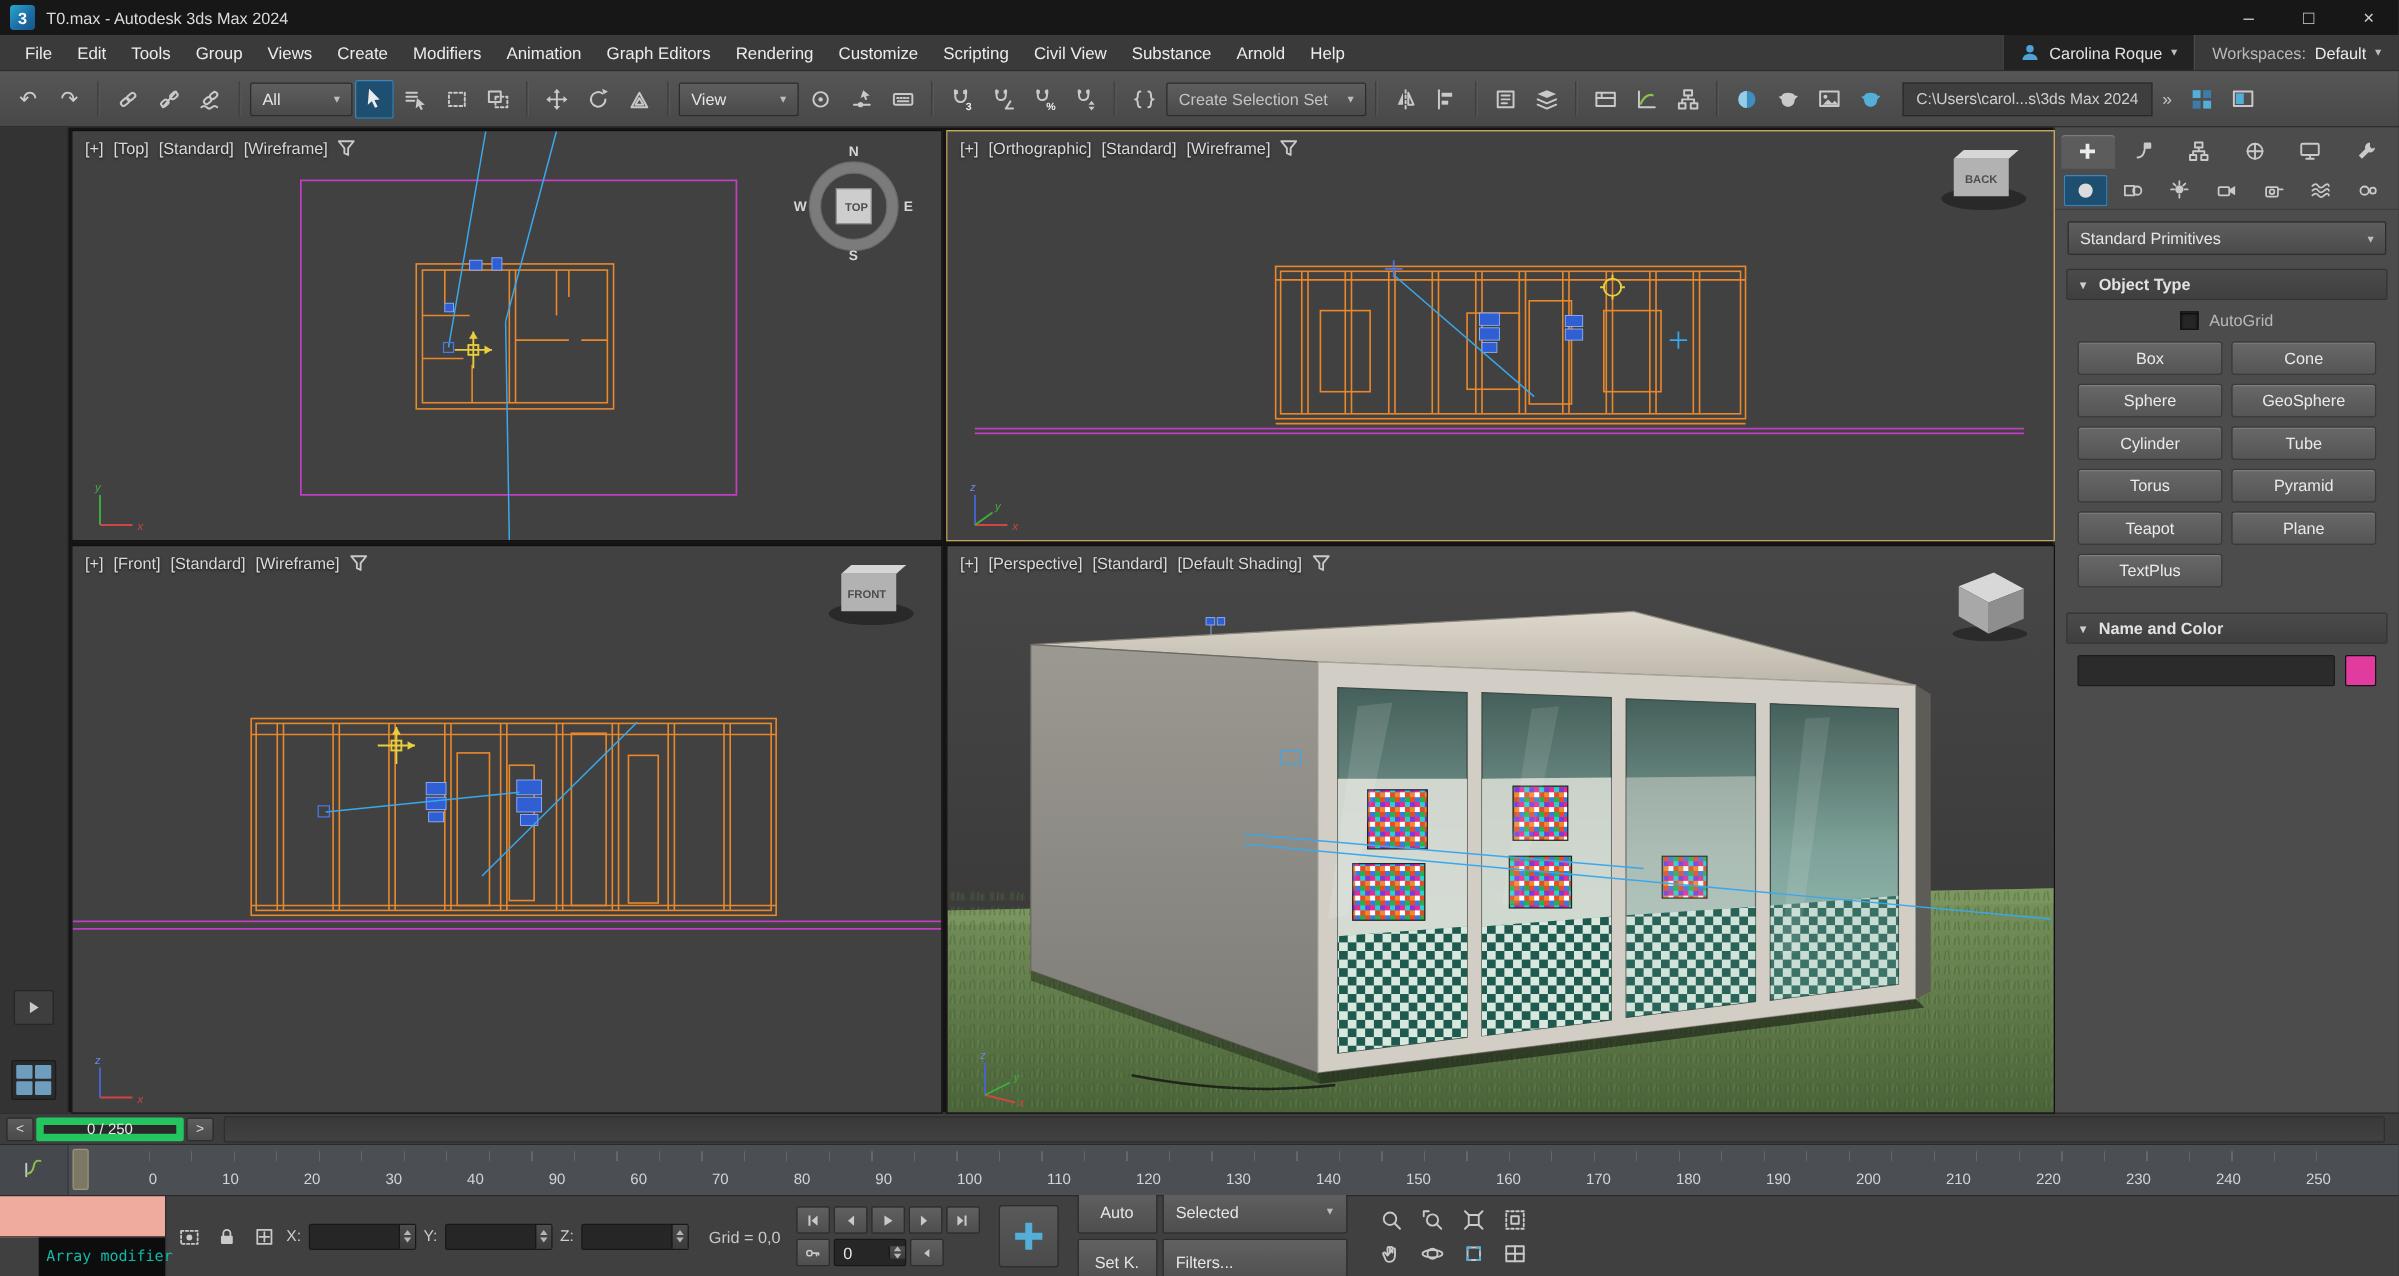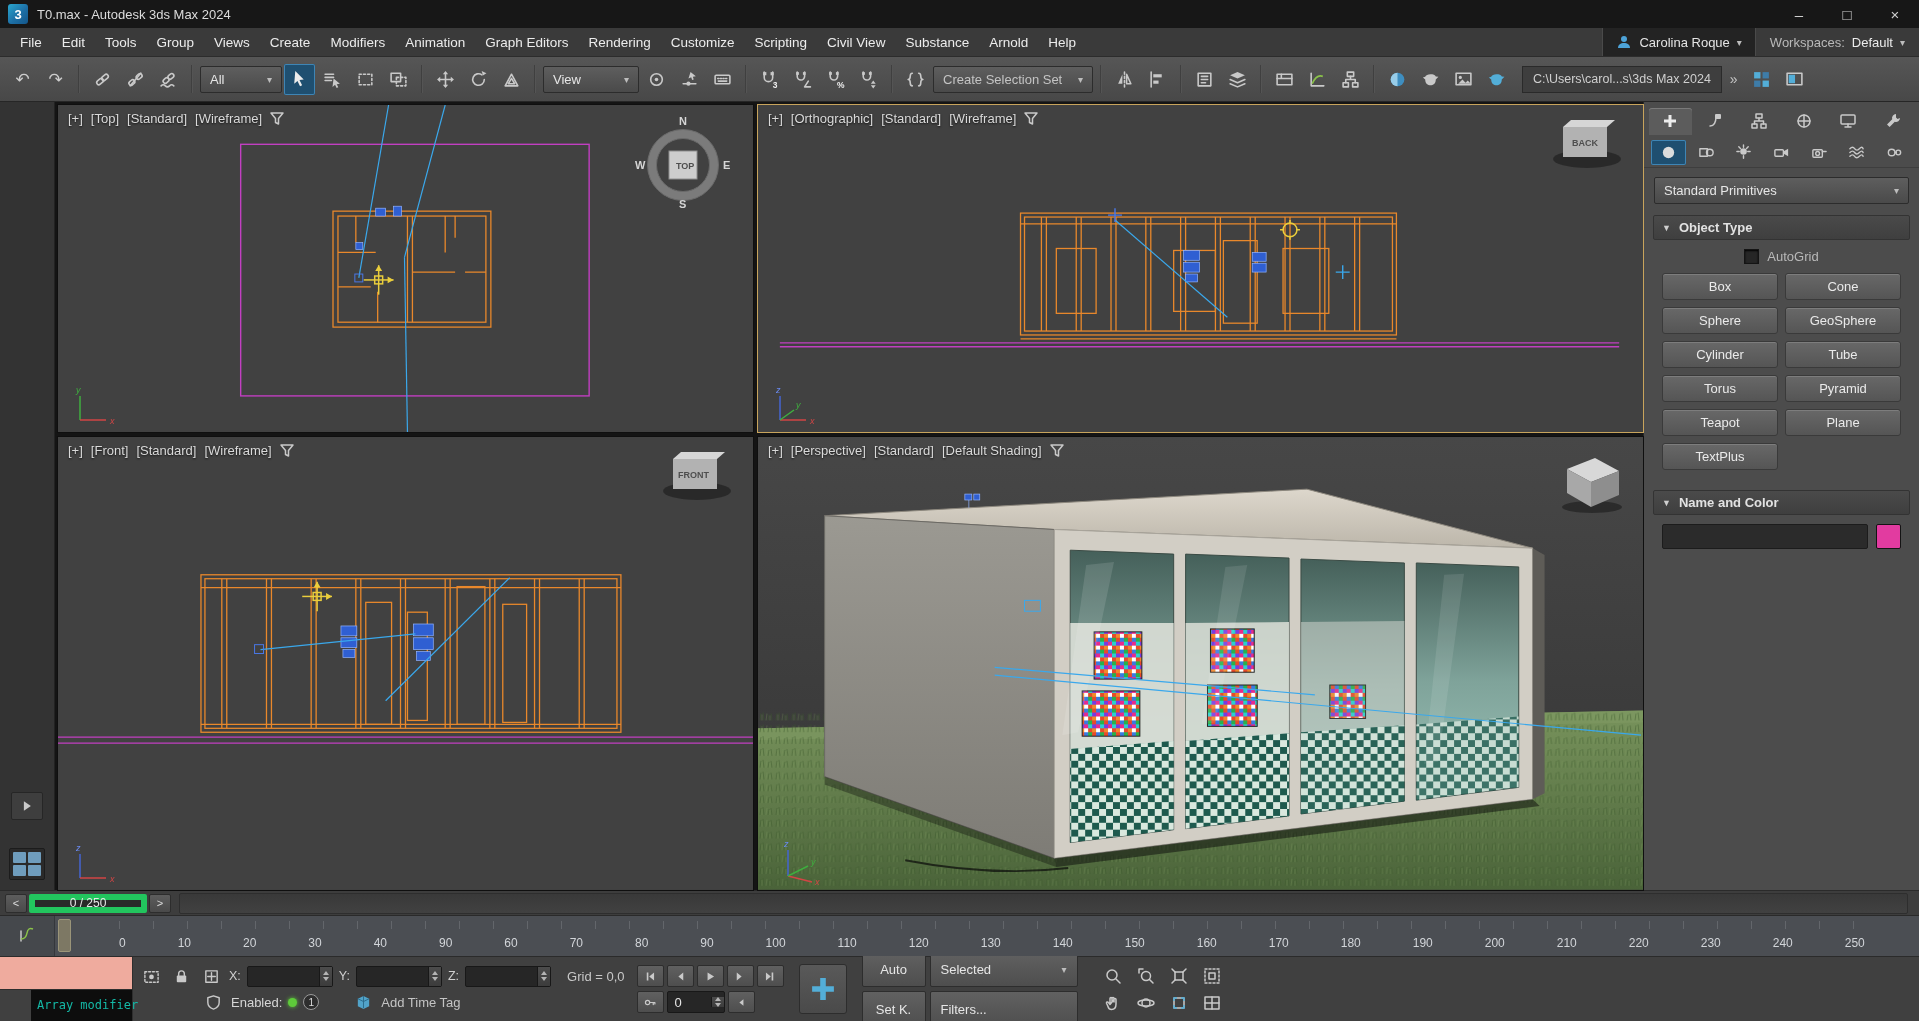--- a/index.html
+++ b/index.html
@@ -939,37 +939,20 @@
         <span class="coordlabel">Y:</span>
         <div class="coordfield">
             <div class="spin"></div>
           </div>
         <span class="coordlabel">Z:</span>
         <div class="coordfield">
             <div class="spin"></div>
           </div>
         <span class="gridlabel">Grid = 0,0</span>
       </div>
-      <div class="row" style="padding-left:62px;">
-        <div class="sicon">
-            <svg viewBox="0 0 18 18">
-              <path class="ic" d="M9 2l6 2v5c0 4-3 6-6 7-3-1-6-3-6-7V4z"></path>
-            </svg>
-          </div>
-        <span style="color:#d6d6d6;">Enabled:</span>
-        <span class="gdot"></span>
-        <span class="badge">1</span>
-        <div class="sicon" style="margin-left:26px;">
-            <svg viewBox="0 0 18 18">
-              <path d="M9 2l6 3v8l-6 3-6-3V5z" fill="#53aed8" opacity=".9"></path>
-              <path d="M9 2v13M3 5l6 3 6-3" stroke="#2a6a8a" fill="none" stroke-width="1"></path>
-            </svg>
-          </div>
-        <span style="color:#c4c4c4;">Add Time Tag</span>
-      </div>
     </div>
 
     <div class="cluster">
       <div class="row" style="gap:3px;">
         <div class="pbtn">
             <svg viewBox="0 0 16 16">
               <path class="icf" d="M4 3v10h2V3zM13 3L7 8l6 5z"></path>
             </svg>
           </div>
         <div class="pbtn">

